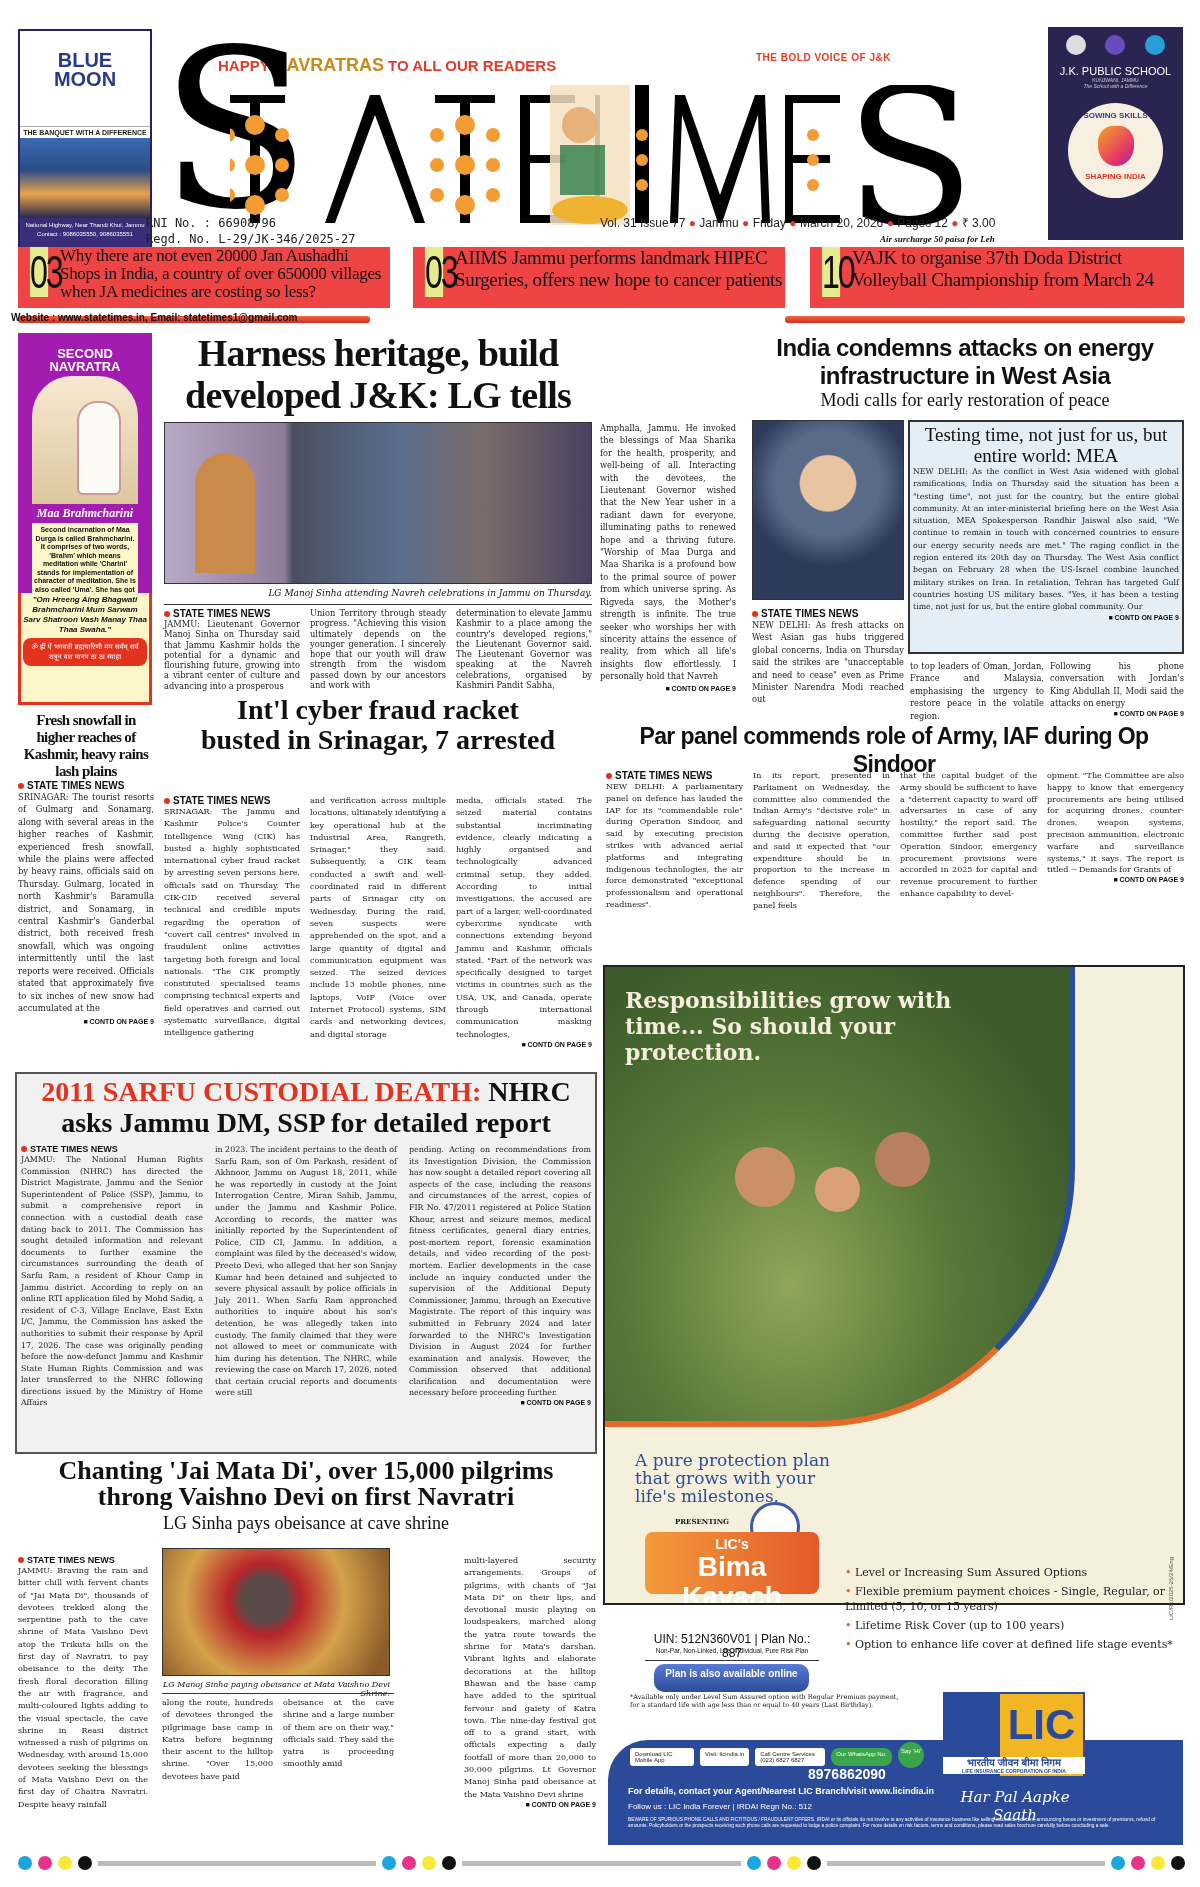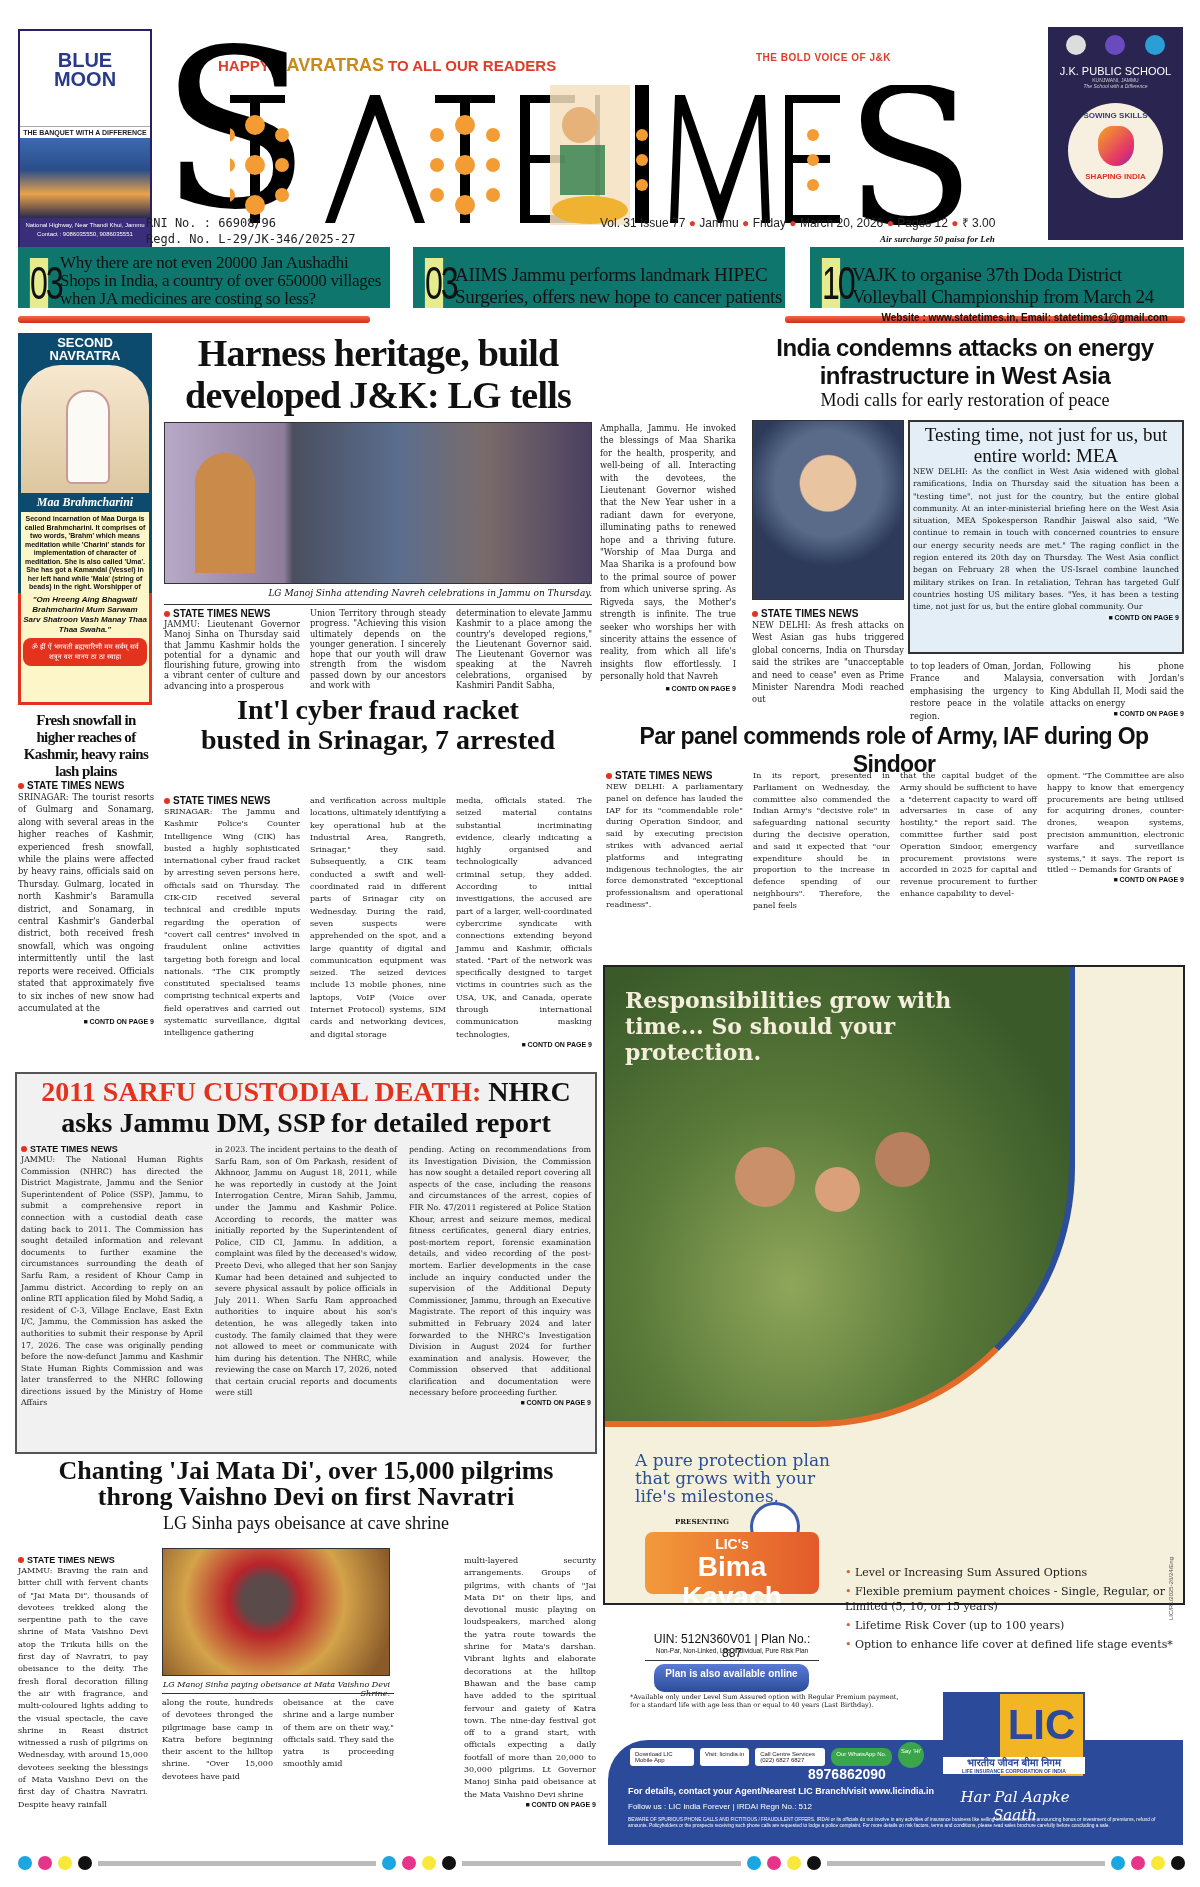--- a/index.html
+++ b/index.html
@@ -20,26 +20,26 @@
 .ad-right .circ .hand{width:36px;height:40px;margin:6px auto;background:linear-gradient(135deg,#f5a623,#e2336b 70%,#8a2bb0);border-radius:40% 40% 50% 50%}
 .mast-s{left:160px;top:30px;font-family:"DejaVu Serif",serif;font-size:220px;line-height:200px;color:#000;font-weight:normal;letter-spacing:-2px}
 .mast{left:230px;top:85px;font-family:"Liberation Sans",sans-serif;font-size:150px;line-height:140px;color:#000;letter-spacing:-6px;font-weight:normal}
 .happy{left:218px;top:55px;font-family:"Liberation Sans",sans-serif;font-weight:bold;font-size:15px;color:#e13c2a}
 .happy b{color:#c88a1a;font-size:18px}
 .bold{left:756px;top:52px;font-family:"Liberation Sans",sans-serif;font-weight:bold;font-size:10px;color:#e13c2a;letter-spacing:0.5px}
 .rni{left:146px;top:215px;font-family:"DejaVu Sans Mono",monospace;font-size:12px;line-height:16px;color:#222}
 .vol{left:600px;top:214px;font-family:"Liberation Sans",sans-serif;font-size:12px;color:#222}
 .vol .dot{color:#e13c2a}
 .air{left:880px;top:234px;font-family:"Liberation Serif",serif;font-style:italic;font-weight:bold;font-size:9px}
-.teaser{top:247px;height:61px;background:#0f766e;display:flex;align-items:flex-end}
+.teaser{top:247px;height:61px;background:#ef4444;display:flex;align-items:flex-start}
 .teaser .num{width:26px;height:50px;background:#e6ec8e;font-family:"Liberation Sans",sans-serif;font-size:46px;line-height:50px;text-align:center;margin:0 8px 0 8px;letter-spacing:-3px;transform:scaleX(0.7)}
 .teaser .txt{font-family:"Liberation Serif",serif;font-size:17px;line-height:18px;transform-origin:left;letter-spacing:-0.3px}
 .redbar{height:7px;background:linear-gradient(#f06a4a,#d62a1a);border-radius:3px}
-.site{left:0;width:1168px;top:312px;text-align:right;font-family:"Liberation Sans",sans-serif;font-size:10px;font-weight:bold}
-.navratra{left:18px;top:333px;width:134px;height:260px;background:#0c4a6e;padding:3px}
+.site{left:11px;width:1168px;top:312px;text-align:left;font-family:"Liberation Sans",sans-serif;font-size:10px;font-weight:bold}
+.navratra{left:18px;top:333px;width:134px;height:260px;background:#a21caf;padding:14px}
 .navratra .h{color:#fff;font-family:"Liberation Sans",sans-serif;font-weight:bold;font-size:13px;text-align:center;line-height:13px}
 .navratra .img{height:128px;background:linear-gradient(180deg,#f7e8d0,#dcc7a0);margin-top:3px;border-radius:40px 40px 0 0;position:relative}
 .navratra .img:after{content:"";position:absolute;left:45px;top:25px;width:40px;height:90px;background:#fbfaf5;border-radius:20px 20px 6px 6px;border:2px solid #c99}
 .navratra .nm{color:#fff;font-family:"Liberation Serif",serif;font-style:italic;font-weight:bold;font-size:12px;text-align:center;margin:2px 0}
 .navratra .desc{background:#fdf6c8;font-family:"Liberation Sans",sans-serif;font-size:7px;font-weight:bold;line-height:8.5px;text-align:center;padding:3px 2px}
 .mantra{left:18px;top:593px;width:134px;height:112px;background:#fdf6c8;border:3px solid #e3321e;border-top:none;text-align:center;padding:2px}
 .mantra .en{font-family:"Liberation Sans",sans-serif;font-style:italic;font-weight:bold;font-size:8px;line-height:10px}
 .mantra .hi{background:#e3321e;color:#fff;font-size:7px;line-height:10px;border-radius:8px;margin-top:3px;padding:4px 2px}
 h1,h2,h3{font-weight:bold}
 .body{font-family:"DejaVu Serif",serif;font-size:8.2px;line-height:10.1px;text-align:justify;color:#222}

